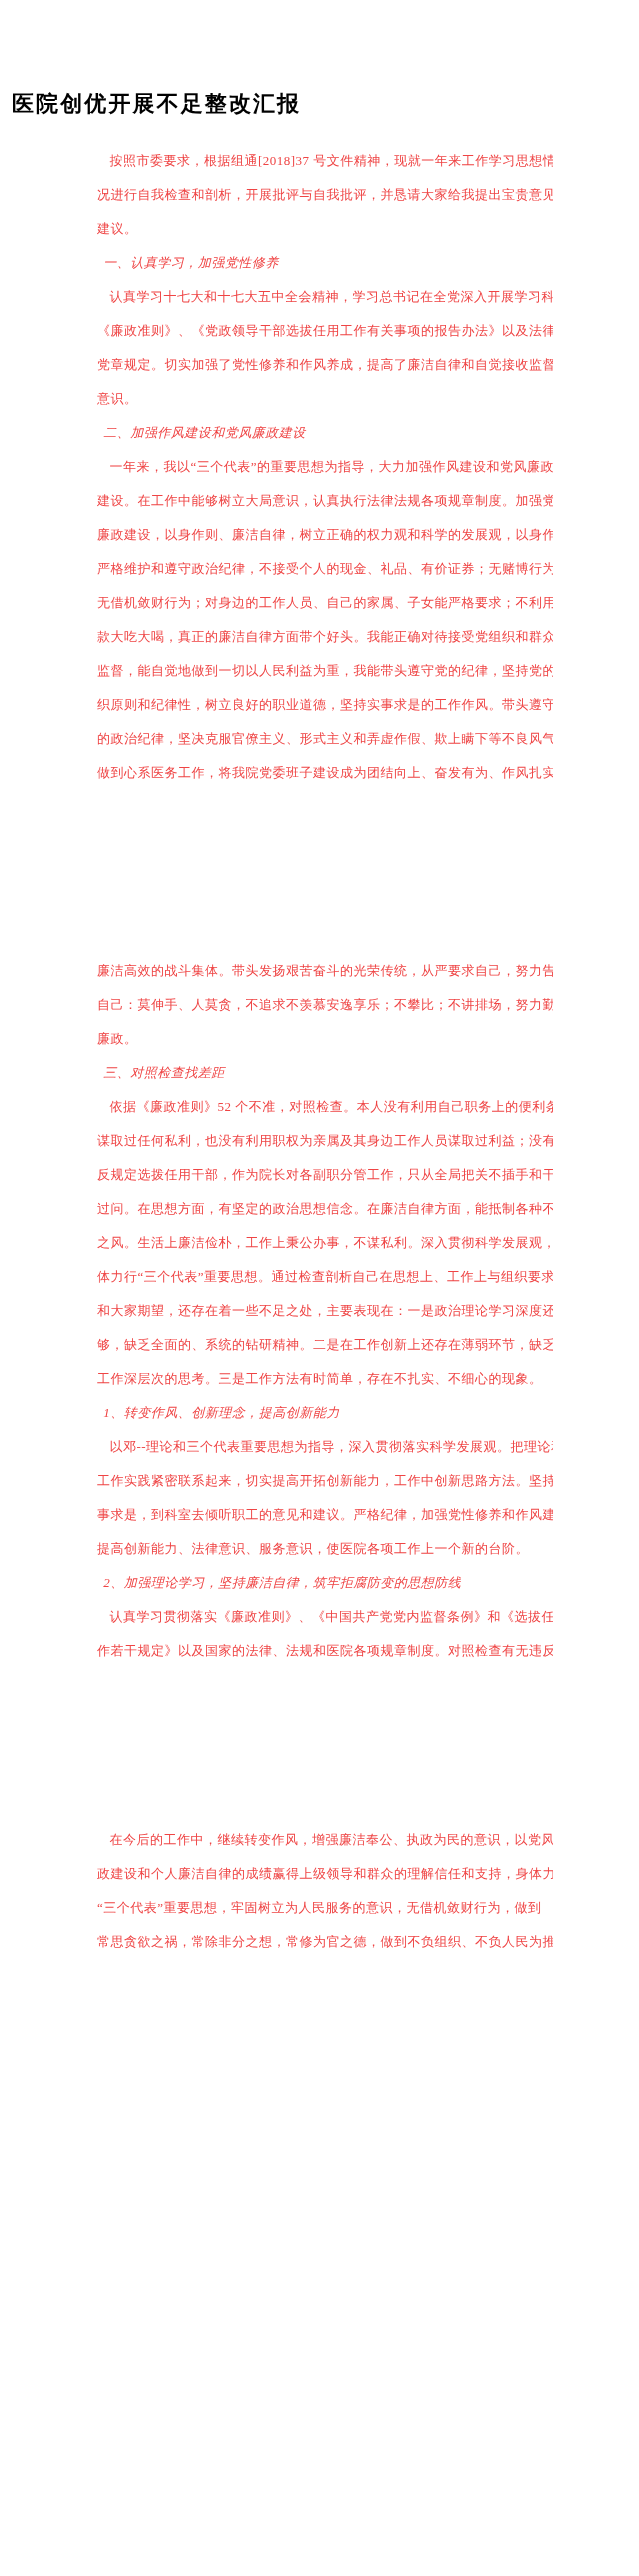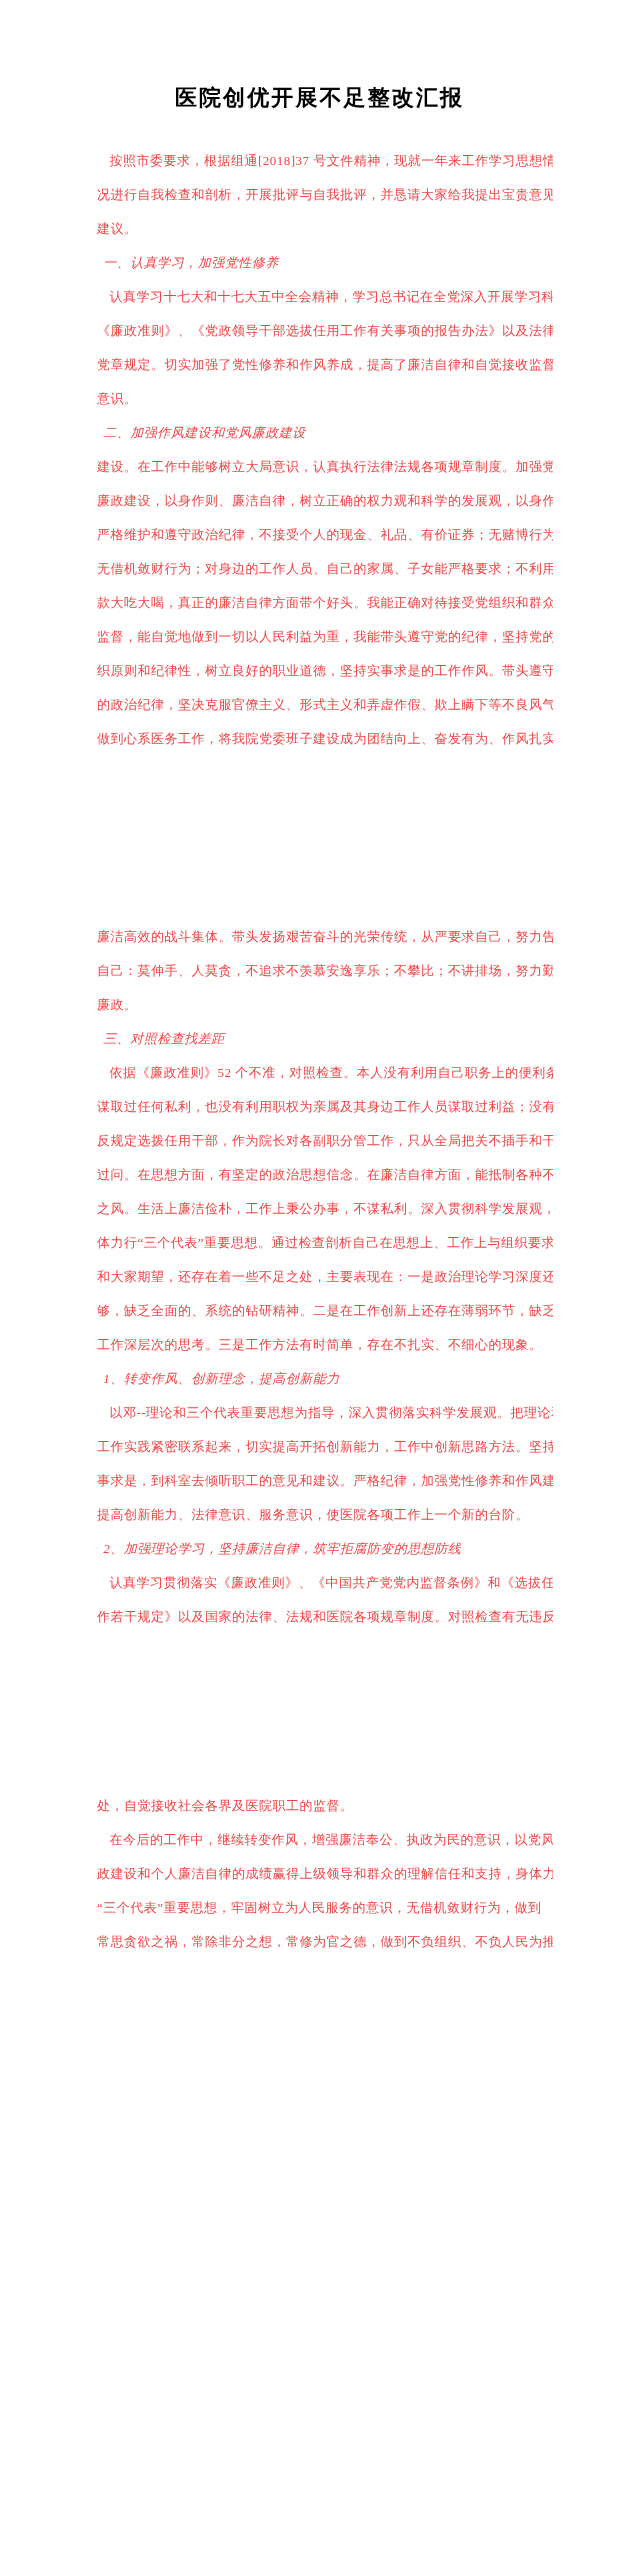--- a/index.html
+++ b/index.html
@@ -10,23 +10,23 @@
   .page {
     position: relative;
     width: 639px;
     height: 2711px;
     background: #ffffff;
     overflow: hidden;
     color: #000000;
     font-family: "Liberation Serif", "DejaVu Serif", serif;
   }
   .doc-title {
-    margin: 6px;
+    margin: 12px;
     padding-top: 77px;
-    text-align: center;
+    text-align: left;
     font-size: 22px;
     line-height: 30px;
     font-weight: bold;
     letter-spacing: 2.1px;
     color: #000000;
   }
   .content {
     position: absolute;
     left: 97px;
     top: 144px;
@@ -53,20 +53,21 @@
   <div class="content">
       <div class="ln first">按照市委要求，根据组通[2018]37 号文件精神，现就一年来工作学习思想情</div>
       <div class="ln cont">况进行自我检查和剖析，开展批评与自我批评，并恳请大家给我提出宝贵意见和</div>
       <div class="ln cont">建议。</div>
       <div class="ln head">一、认真学习，加强党性修养</div>
       <div class="ln first">认真学习十七大和十七大五中全会精神，学习总书记在全党深入开展学习科学</div>
       <div class="ln cont">《廉政准则》、《党政领导干部选拔任用工作有关事项的报告办法》以及法律法规</div>
       <div class="ln cont">党章规定。切实加强了党性修养和作风养成，提高了廉洁自律和自觉接收监督的</div>
       <div class="ln cont">意识。</div>
       <div class="ln head">二、加强作风建设和党风廉政建设</div>
+      <div class="ln first">一年来，我以“三个代表”的重要思想为指导，大力加强作风建设和党风廉政</div>
       <div class="ln cont">建设。在工作中能够树立大局意识，认真执行法律法规各项规章制度。加强党风</div>
       <div class="ln cont">廉政建设，以身作则、廉洁自律，树立正确的权力观和科学的发展观，以身作则，</div>
       <div class="ln cont">严格维护和遵守政治纪律，不接受个人的现金、礼品、有价证券；无赌博行为；</div>
       <div class="ln cont">无借机敛财行为；对身边的工作人员、自己的家属、子女能严格要求；不利用公</div>
       <div class="ln cont">款大吃大喝，真正的廉洁自律方面带个好头。我能正确对待接受党组织和群众的</div>
       <div class="ln cont">监督，能自觉地做到一切以人民利益为重，我能带头遵守党的纪律，坚持党的组</div>
       <div class="ln cont">织原则和纪律性，树立良好的职业道德，坚持实事求是的工作作风。带头遵守党</div>
       <div class="ln cont">的政治纪律，坚决克服官僚主义、形式主义和弄虚作假、欺上瞒下等不良风气，</div>
       <div class="ln cont">做到心系医务工作，将我院党委班子建设成为团结向上、奋发有为、作风扎实，</div>
       <div class="gap" style="height: 164px;"></div>
@@ -85,20 +86,19 @@
       <div class="ln cont">工作深层次的思考。三是工作方法有时简单，存在不扎实、不细心的现象。</div>
       <div class="ln head">1、转变作风、创新理念，提高创新能力</div>
       <div class="ln first">以邓--理论和三个代表重要思想为指导，深入贯彻落实科学发展观。把理论和</div>
       <div class="ln cont">工作实践紧密联系起来，切实提高开拓创新能力，工作中创新思路方法。坚持实</div>
       <div class="ln cont">事求是，到科室去倾听职工的意见和建议。严格纪律，加强党性修养和作风建设，</div>
       <div class="ln cont">提高创新能力、法律意识、服务意识，使医院各项工作上一个新的台阶。</div>
       <div class="ln head">2、加强理论学习，坚持廉洁自律，筑牢拒腐防变的思想防线</div>
       <div class="ln first">认真学习贯彻落实《廉政准则》、《中国共产党党内监督条例》和《选拔任用工</div>
       <div class="ln cont">作若干规定》以及国家的法律、法规和医院各项规章制度。对照检查有无违反之</div>
       <div class="gap" style="height: 155px;"></div>
-      <div class="ln cont">处，自觉接收社会各界及医院职工的监督。</div>
       <div class="ln first">在今后的工作中，继续转变作风，增强廉洁奉公、执政为民的意识，以党风廉</div>
       <div class="ln cont">政建设和个人廉洁自律的成绩赢得上级领导和群众的理解信任和支持，身体力行</div>
       <div class="ln cont">“三个代表”重要思想，牢固树立为人民服务的意识，无借机敛财行为，做到</div>
       <div class="ln cont">常思贪欲之祸，常除非分之想，常修为官之德，做到不负组织、不负人民为推动</div>
     </div>
 </div>
 
 
 </body></html>

